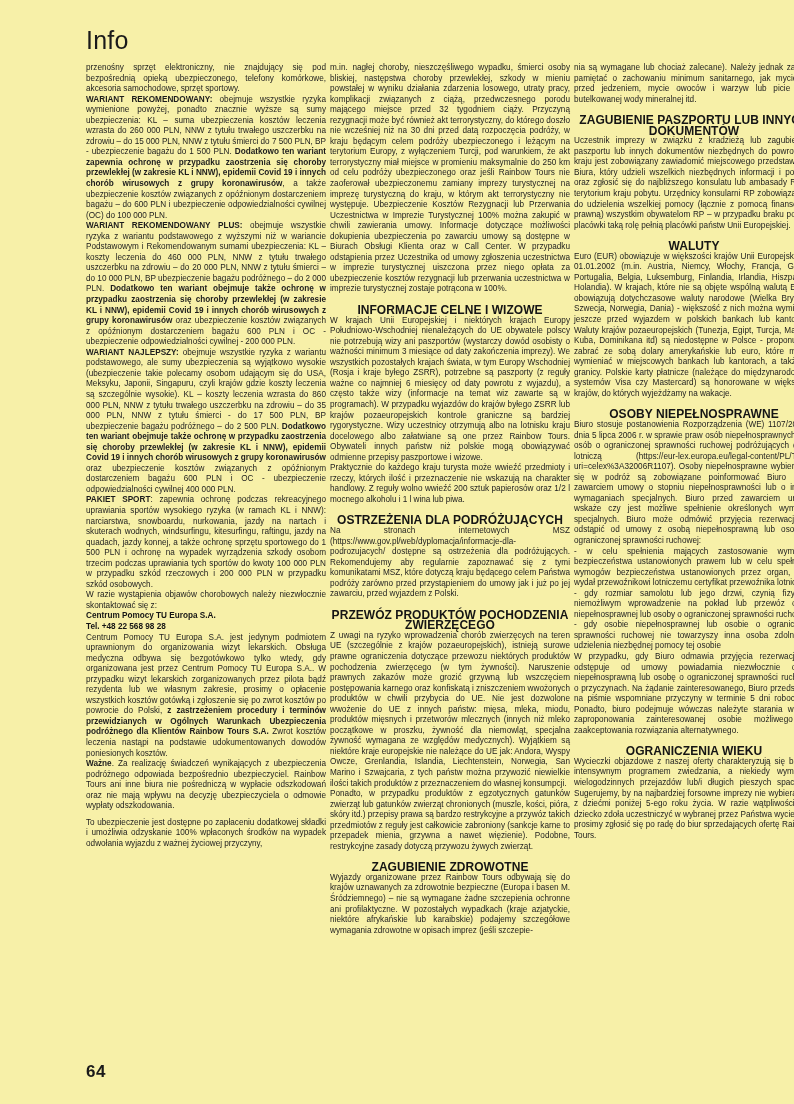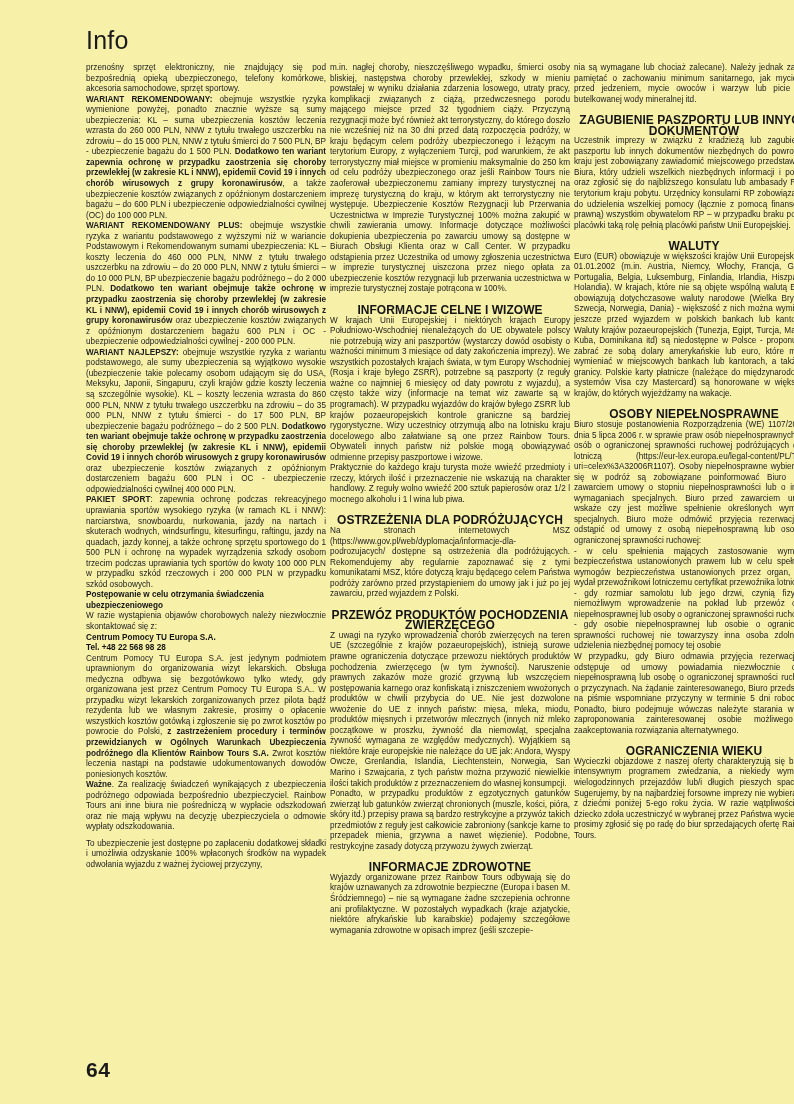--- a/index.html
+++ b/index.html
@@ -69,41 +69,40 @@
     line-height: 10.55px;
     color: #141414;
     text-align: left;
     margin: 0;
   }
   .spacer { height: 6px; }
   .pagenum {
     position: absolute;
     left: 38px;
     bottom: 22px;
-    font-size: 21px;
+    font-size: 17px;
     font-weight: bold;
     color: #1a1a1a;
     letter-spacing: 0.5px;
   }
 </style>
 </head>
 <body>
 
 <div class="page">
 
   <h1 class="page-title">Info</h1>
 
   <div class="columns">
     <div class="col" id="col-0">
         <p class="blk"><span>przenośny sprzęt elektroniczny, nie znajdujący się pod bezpośrednią opieką ubezpieczonego, telefony komórkowe, akcesoria samochodowe, sprzęt sportowy.</span></p>
         <p class="blk"><span class="b">WARIANT REKOMENDOWANY:</span><span> obejmuje wszystkie ryzyka wymienione powyżej, ponadto znacznie wyższe są sumy ubezpieczenia: KL – suma ubezpieczenia kosztów leczenia wzrasta do 260 000 PLN, NNW z tytułu trwałego uszczerbku na zdrowiu – do 15 000 PLN, NNW z tytułu śmierci do 7 500 PLN, BP - ubezpieczenie bagażu do 1 500 PLN.</span><span class="b"> Dodatkowo ten wariant zapewnia ochronę w przypadku zaostrzenia się choroby przewlekłej (w zakresie KL i NNW), epidemii Covid 19 i innych chorób wirusowych z grupy koronawirusów</span><span>, a także ubezpieczenie kosztów związanych z opóźnionym dostarczeniem bagażu – do 600 PLN i ubezpieczenie odpowiedzialności cywilnej (OC) do 100 000 PLN.</span></p>
         <p class="blk"><span class="b">WARIANT REKOMENDOWANY PLUS:</span><span> obejmuje wszystkie ryzyka z wariantu podstawowego z wyższymi niż w wariancie Podstawowym i Rekomendowanym sumami ubezpieczenia: KL – koszty leczenia do 460 000 PLN, NNW z tytułu trwałego uszczerbku na zdrowiu – do 20 000 PLN, NNW z tytułu śmierci – do 10 000 PLN, BP ubezpieczenie bagażu podróżnego – do 2 000 PLN.</span><span class="b"> Dodatkowo ten wariant obejmuje także ochronę w przypadku zaostrzenia się choroby przewlekłej (w zakresie KL i NNW), epidemii Covid 19 i innych chorób wirusowych z grupy koronawirusów</span><span> oraz ubezpieczenie kosztów związanych z opóźnionym dostarczeniem bagażu 600 PLN i OC - ubezpieczenie odpowiedzialności cywilnej - 200 000 PLN.</span></p>
         <p class="blk"><span class="b">WARIANT NAJLEPSZY:</span><span> obejmuje wszystkie ryzyka z wariantu podstawowego, ale sumy ubezpieczenia są wyjątkowo wysokie (ubezpieczenie takie polecamy osobom udającym się do USA, Meksyku, Japonii, Singapuru, czyli krajów gdzie koszty leczenia są szczególnie wysokie). KL – koszty leczenia wzrasta do 860 000 PLN, NNW z tytułu trwałego uszczerbku na zdrowiu – do 35 000 PLN, NNW z tytułu śmierci - do 17 500 PLN, BP ubezpieczenie bagażu podróżnego – do 2 500 PLN.</span><span class="b"> Dodatkowo ten wariant obejmuje także ochronę w przypadku zaostrzenia się choroby przewlekłej (w zakresie KL i NNW), epidemii Covid 19 i innych chorób wirusowych z grupy koronawirusów</span><span> oraz ubezpieczenie kosztów związanych z opóźnionym dostarczeniem bagażu 600 PLN i OC - ubezpieczenie odpowiedzialności cywilnej 400 000 PLN.</span></p>
         <p class="blk"><span class="b">PAKIET SPORT</span><span>: zapewnia ochronę podczas rekreacyjnego uprawiania sportów wysokiego ryzyka (w ramach KL i NNW): narciarstwa, snowboardu, nurkowania, jazdy na nartach i skuterach wodnych, windsurfingu, kitesurfingu, raftingu, jazdy na quadach, jazdy konnej, a także ochronę sprzętu sportowego do 1 500 PLN i ochronę na wypadek wyrządzenia szkody osobom trzecim podczas uprawiania tych sportów do kwoty 100 000 PLN w przypadku szkód rzeczowych i 200 000 PLN w przypadku szkód osobowych.</span></p>
-        <div class="hd-left">Postępowanie w celu otrzymania świadczenia ubezpieczeniowego</div>
         <p class="blk"><span>W razie wystąpienia objawów chorobowych należy niezwłocznie skontaktować się z:</span></p>
         <div class="hd-left">Centrum Pomocy TU Europa S.A.</div>
         <div class="hd-left">Tel. +48 22 568 98 28</div>
         <p class="blk"><span>Centrum Pomocy TU Europa S.A. jest jedynym podmiotem uprawnionym do organizowania wizyt lekarskich. Obsługa medyczna odbywa się bezgotówkowo tylko wtedy, gdy organizowana jest przez Centrum Pomocy TU Europa S.A.. W przypadku wizyt lekarskich zorganizowanych przez pilota bądź rezydenta lub we własnym zakresie, prosimy o opłacenie wszystkich kosztów gotówką i zgłoszenie się po zwrot kosztów po powrocie do Polski,</span><span class="b"> z zastrzeżeniem procedury i terminów przewidzianych w Ogólnych Warunkach Ubezpieczenia podróżnego dla Klientów Rainbow Tours S.A.</span><span> Zwrot kosztów leczenia nastąpi na podstawie udokumentowanych dowodów poniesionych kosztów.</span></p>
         <p class="blk"><span class="b">Ważne</span><span>. Za realizację świadczeń wynikających z ubezpieczenia podróżnego odpowiada bezpośrednio ubezpieczyciel. Rainbow Tours ani inne biura nie pośredniczą w wypłacie odszkodowań oraz nie mają wpływu na decyzję ubezpieczyciela o odmowie wypłaty odszkodowania.</span></p>
         <div class="spacer"></div>
         <p class="blk"><span>To ubezpieczenie jest dostępne po zapłaceniu dodatkowej składki i umożliwia odzyskanie 100% wpłaconych środków na wypadek odwołania wyjazdu z ważnej życiowej przyczyny,</span></p>
       </div>
     <div class="col" id="col-1">
         <p class="blk"><span>m.in. nagłej choroby, nieszczęśliwego wypadku, śmierci osoby bliskiej, następstwa choroby przewlekłej, szkody w mieniu powstałej w wyniku działania zdarzenia losowego, utraty pracy, komplikacji związanych z ciążą, przedwczesnego porodu mającego miejsce przed 32 tygodniem ciąży. Przyczyną rezygnacji może być również akt terrorystyczny, do którego doszło nie wcześniej niż na 30 dni przed datą rozpoczęcia podróży, w kraju będącym celem podróży ubezpieczonego i leżącym na terytorium Europy, z wyłączeniem Turcji, pod warunkiem, że akt terrorystyczny miał miejsce w promieniu maksymalnie do 250 km od celu podróży ubezpieczonego oraz jeśli Rainbow Tours nie zaoferował ubezpieczonemu zamiany imprezy turystycznej na imprezę turystyczną do kraju, w którym akt terrorystyczny nie występuje. Ubezpieczenie Kosztów Rezygnacji lub Przerwania Uczestnictwa w Imprezie Turystycznej 100% można zakupić w chwili zawierania umowy. Informacje dotyczące możliwości dokupienia ubezpieczenia po zawarciu umowy są dostępne w Biurach Obsługi Klienta oraz w Call Center. W przypadku odstąpienia przez Uczestnika od umowy zgłoszenia uczestnictwa w imprezie turystycznej uiszczona przez niego opłata za ubezpieczenie kosztów rezygnacji lub przerwania uczestnictwa w imprezie turystycznej zostaje potrącona w 100%.</span></p>
@@ -112,21 +111,21 @@
         <p class="blk"><span>W krajach Unii Europejskiej i niektórych krajach Europy Południowo-Wschodniej nienależących do UE obywatele polscy nie potrzebują wizy ani paszportów (wystarczy dowód osobisty o ważności minimum 3 miesiące od daty zakończenia imprezy). We wszystkich pozostałych krajach świata, w tym Europy Wschodniej (Rosja i kraje byłego ZSRR), potrzebne są paszporty (z reguły ważne co najmniej 6 miesięcy od daty powrotu z wyjazdu), a często także wizy (informacje na temat wiz zawarte są w programach). W przypadku wyjazdów do krajów byłego ZSRR lub krajów pozaeuropejskich kontrole graniczne są bardziej rygorystyczne. Wizy uczestnicy otrzymują albo na lotnisku kraju docelowego albo załatwiane są one przez Rainbow Tours. Obywateli innych państw niż polskie mogą obowiązywać odmienne przepisy paszportowe i wizowe.</span></p>
         <p class="blk"><span>Praktycznie do każdego kraju turysta może wwieźć przedmioty i rzeczy, których ilość i przeznaczenie nie wskazują na charakter handlowy. Z reguły wolno wwieźć 200 sztuk papierosów oraz 1/2 l mocnego alkoholu i 1 l wina lub piwa.</span></p>
         <div class="spacer"></div>
         <div class="hd">OSTRZEŻENIA DLA PODRÓŻUJĄCYCH</div>
         <p class="blk"><span>Na stronach internetowych MSZ (https://www.gov.pl/web/dyplomacja/informacje-dla-podrozujacych/ dostępne są ostrzeżenia dla podróżujących. Rekomendujemy aby regularnie zapoznawać się z tymi komunikatami MSZ, które dotyczą kraju będącego celem Państwa podróży zarówno przed przystąpieniem do umowy jak i już po jej zawarciu, przed wyjazdem z Polski.</span></p>
         <div class="spacer"></div>
         <div class="hd">PRZEWÓZ PRODUKTÓW POCHODZENIA ZWIERZĘCEGO</div>
         <p class="blk"><span>Z uwagi na ryzyko wprowadzenia chorób zwierzęcych na teren UE (szczególnie z krajów pozaeuropejskich), istnieją surowe prawne ograniczenia dotyczące przewozu niektórych produktów pochodzenia zwierzęcego (w tym żywności). Naruszenie prawnych zakazów może grozić grzywną lub wszczęciem postępowania karnego oraz konfiskatą i zniszczeniem wwożonych produktów w chwili przybycia do UE. Nie jest dozwolone wwożenie do UE z innych państw: mięsa, mleka, miodu, produktów mięsnych i przetworów mlecznych (innych niż mleko początkowe w proszku, żywność dla niemowląt, specjalna żywność wymagana ze względów medycznych). Wyjątkiem są niektóre kraje europejskie nie należące do UE jak: Andora, Wyspy Owcze, Grenlandia, Islandia, Liechtenstein, Norwegia, San Marino i Szwajcaria, z tych państw można przywozić niewielkie ilości takich produktów z przeznaczeniem do własnej konsumpcji.</span></p>
         <p class="blk"><span>Ponadto, w przypadku produktów z egzotycznych gatunków zwierząt lub gatunków zwierząt chronionych (muszle, kości, pióra, skóry itd.) przepisy prawa są bardzo restrykcyjne a przywóz takich przedmiotów z reguły jest całkowicie zabroniony (sankcje karne to przepadek mienia, grzywna a nawet więzienie). Podobne, restrykcyjne zasady dotyczą przywozu żywych zwierząt.</span></p>
         <div class="spacer"></div>
-        <div class="hd">INFORMACJE ZDROWOTNE</div>
+        <div class="hd">ZAGUBIENIE ZDROWOTNE</div>
         <p class="blk"><span>Wyjazdy organizowane przez Rainbow Tours odbywają się do krajów uznawanych za zdrowotnie bezpieczne (Europa i basen M. Śródziemnego) – nie są wymagane żadne szczepienia ochronne ani profilaktyczne. W pozostałych wypadkach (kraje azjatyckie, niektóre afrykańskie lub karaibskie) podajemy szczegółowe wymagania zdrowotne w opisach imprez (jeśli szczepie-</span></p>
       </div>
     <div class="col" id="col-2">
         <p class="blk"><span>nia są wymagane lub chociaż zalecane). Należy jednak zawsze pamiętać o zachowaniu minimum sanitarnego, jak mycie rąk przed jedzeniem, mycie owoców i warzyw lub picie tylko butelkowanej wody mineralnej itd.</span></p>
         <div class="spacer"></div>
         <div class="hd">ZAGUBIENIE PASZPORTU LUB INNYCH DOKUMENTÓW</div>
         <p class="blk"><span>Uczestnik imprezy w związku z kradzieżą lub zagubieniem paszportu lub innych dokumentów niezbędnych do powrotu do kraju jest zobowiązany zawiadomić miejscowego przedstawiciela Biura, który udzieli wszelkich niezbędnych informacji i pomocy oraz zgłosić się do najbliższego konsulatu lub ambasady RP na terytorium kraju pobytu. Urzędnicy konsularni RP zobowiązani są do udzielenia wszelkiej pomocy (łącznie z pomocą finansową i prawną) wszystkim obywatelom RP – w przypadku braku polskiej placówki taką rolę pełnią placówki państw Unii Europejskiej.</span></p>
         <div class="spacer"></div>
         <div class="hd">WALUTY</div>
         <p class="blk"><span>Euro (EUR) obowiązuje w większości krajów Unii Europejskiej od 01.01.2002 (m.in. Austria, Niemcy, Włochy, Francja, Grecja, Portugalia, Belgia, Luksemburg, Finlandia, Irlandia, Hiszpania i Holandia). W krajach, które nie są objęte wspólną walutą EURO obowiązują dotychczasowe waluty narodowe (Wielka Brytania, Szwecja, Norwegia, Dania) - większość z nich można wymieniać jeszcze przed wyjazdem w polskich bankach lub kantorach. Waluty krajów pozaeuropejskich (Tunezja, Egipt, Turcja, Maroko, Kuba, Dominikana itd) są niedostępne w Polsce - proponujemy zabrać ze sobą dolary amerykańskie lub euro, które można wymieniać w miejscowych bankach lub kantorach, a także na granicy. Polskie karty płatnicze (należące do międzynarodowych systemów Visa czy Mastercard) są honorowane w większości krajów, do których wyjeżdżamy na wakacje.</span></p>

